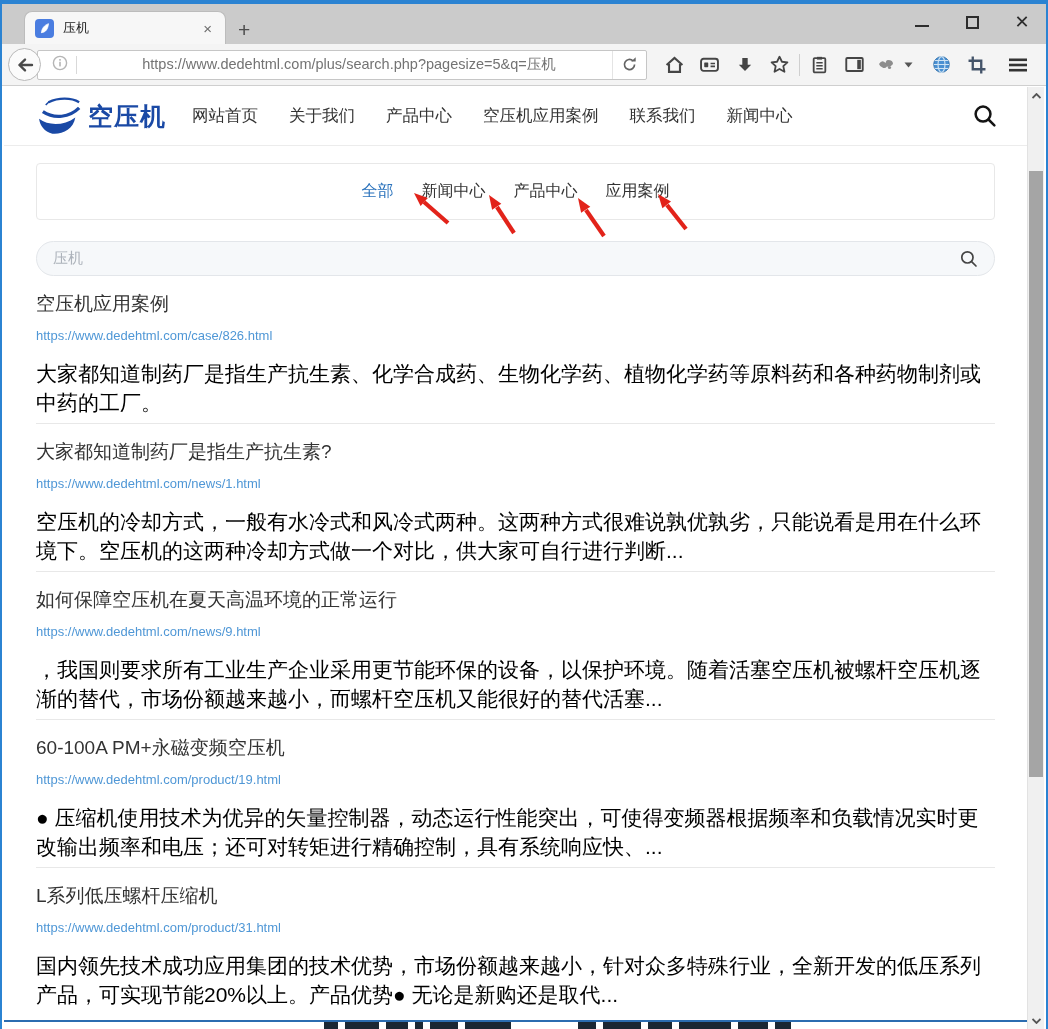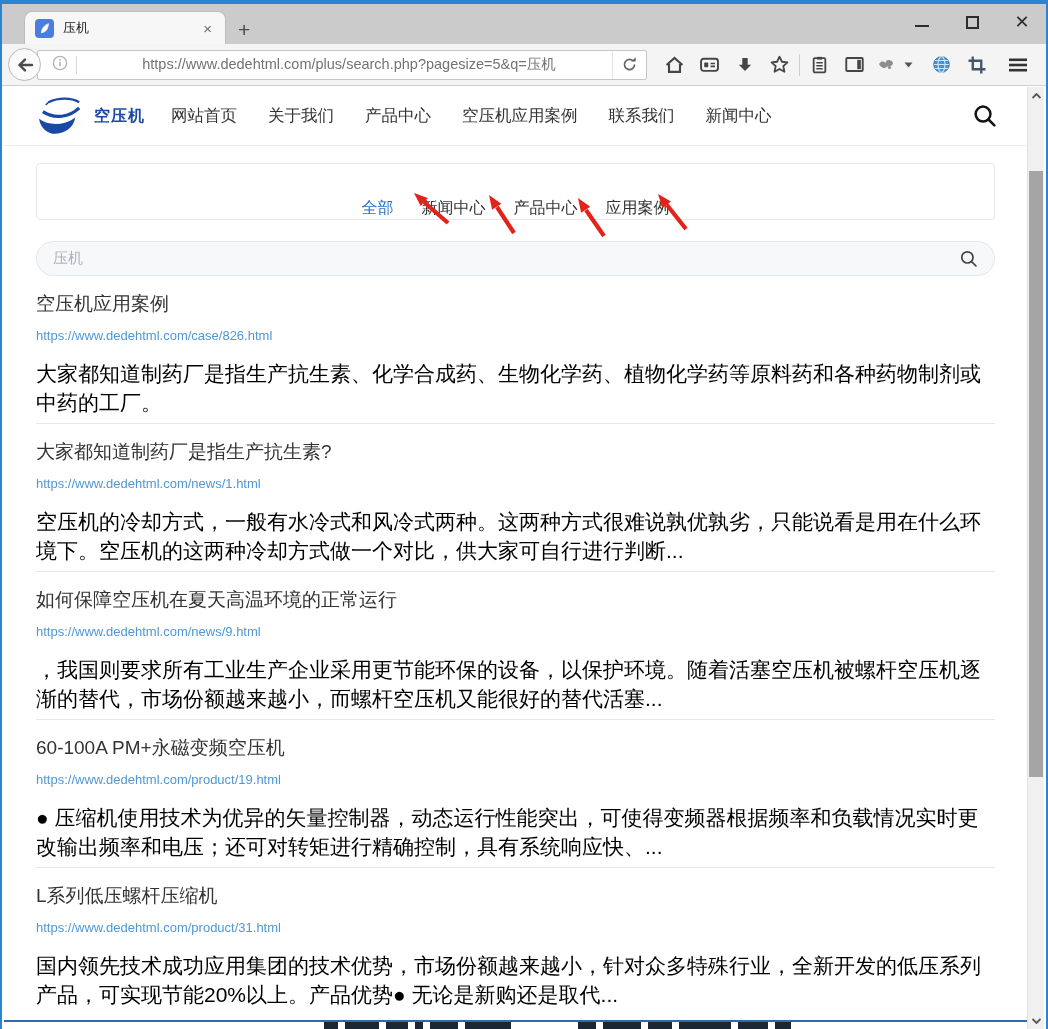--- a/index.html
+++ b/index.html
@@ -46,28 +46,28 @@
   .scrollbar { position:absolute; top:0; right:0; width:17px; bottom:0; background:#f0f0f0;
     border-left:1px solid #e2e2e2; }
   .sb-btn { height:17px; display:flex; align-items:center; justify-content:center; }
   .sb-thumb { position:absolute; left:1px; right:1px; top:84px; height:606px; background:#a5a5a5; }
   .sb-btn.down { position:absolute; bottom:0; left:0; right:0; }
   .page { position:absolute; top:0; left:0; right:17px; bottom:0; overflow:hidden; }
   
   .site-header { height:59px; border-bottom:1px solid #ececec; display:flex;
     align-items:center; padding:0 30px; }
   .logo { display:flex; align-items:center; flex:none; }
-  .logo-text { font-size:16px; font-weight:bold; color:#1a49a5; margin-left:6px; letter-spacing:1px; }
+  .logo-text { font-size:25px; font-weight:bold; color:#1a49a5; letter-spacing:1px; }
   .site-nav { display:flex; gap:31px; margin-left:26px; }
   .nav-item { font-size:16.5px; color:#333; cursor:pointer; white-space:nowrap; }
   .hdr-search { margin-left:auto; display:flex; align-items:center; }
   
   .filter-wrap { position:relative; margin:17px 32px 0; }
   .filter-box { border:1px solid #e8e8e8; border-radius:4px; height:57px;
-    display:flex; align-items:flex-end; justify-content:center; gap:28px; background:#fff; }
+    display:flex; align-items:center; justify-content:center; gap:28px; background:#fff; }
   .filter-tab { font-size:16px; color:#333; cursor:pointer; }
   .filter-tab.active { color:#2a72bc; }
   .arrows-svg { position:absolute; left:340px; top:22px; width:340px; height:58px;
     pointer-events:none; z-index:3; }
   
   .search-pill { margin:21px 32px 0; height:35px; background:#f6f8fa;
     border:1px solid #e3e6ea; border-radius:18px; display:flex; align-items:center;
     padding:0 16px; }
   .search-pill input { flex:1; border:none; outline:none; background:transparent;
     font-size:15px; color:#adb3bb; font-family:inherit; }

